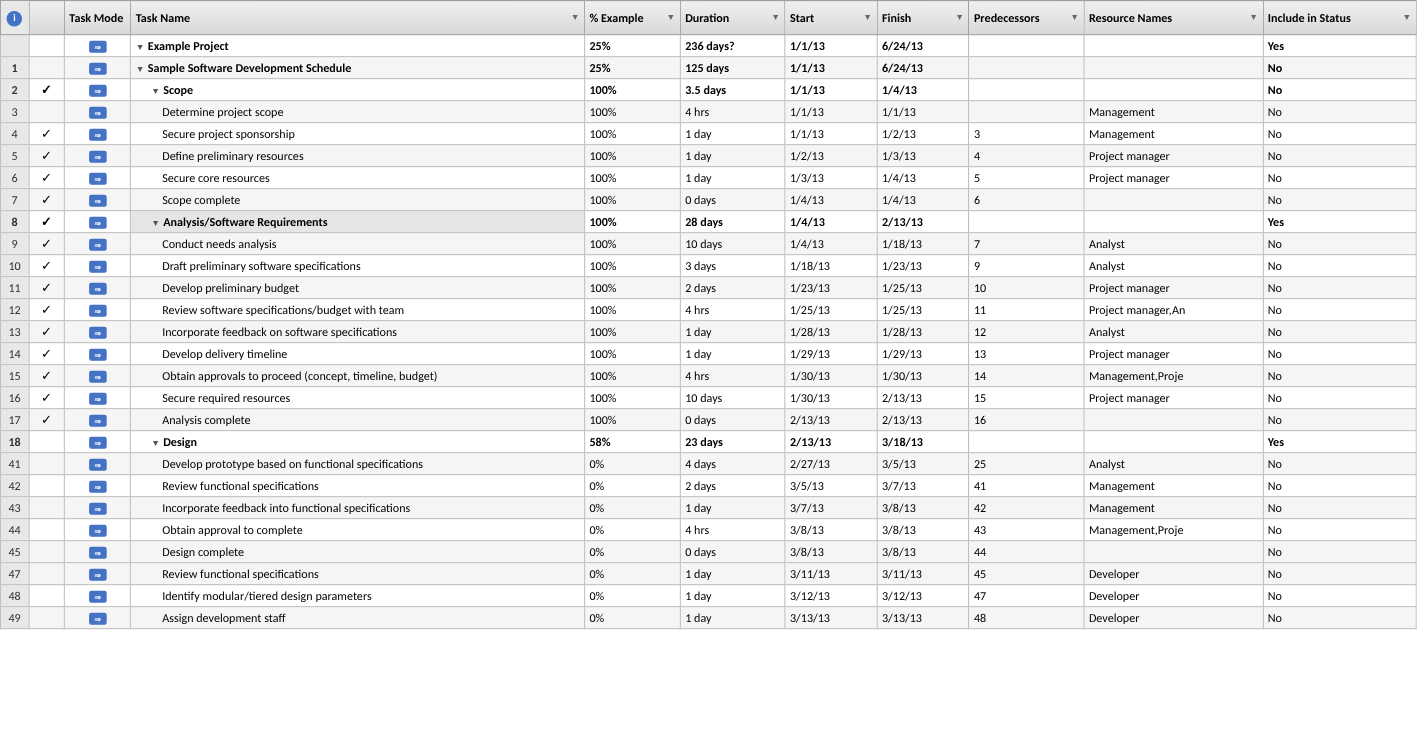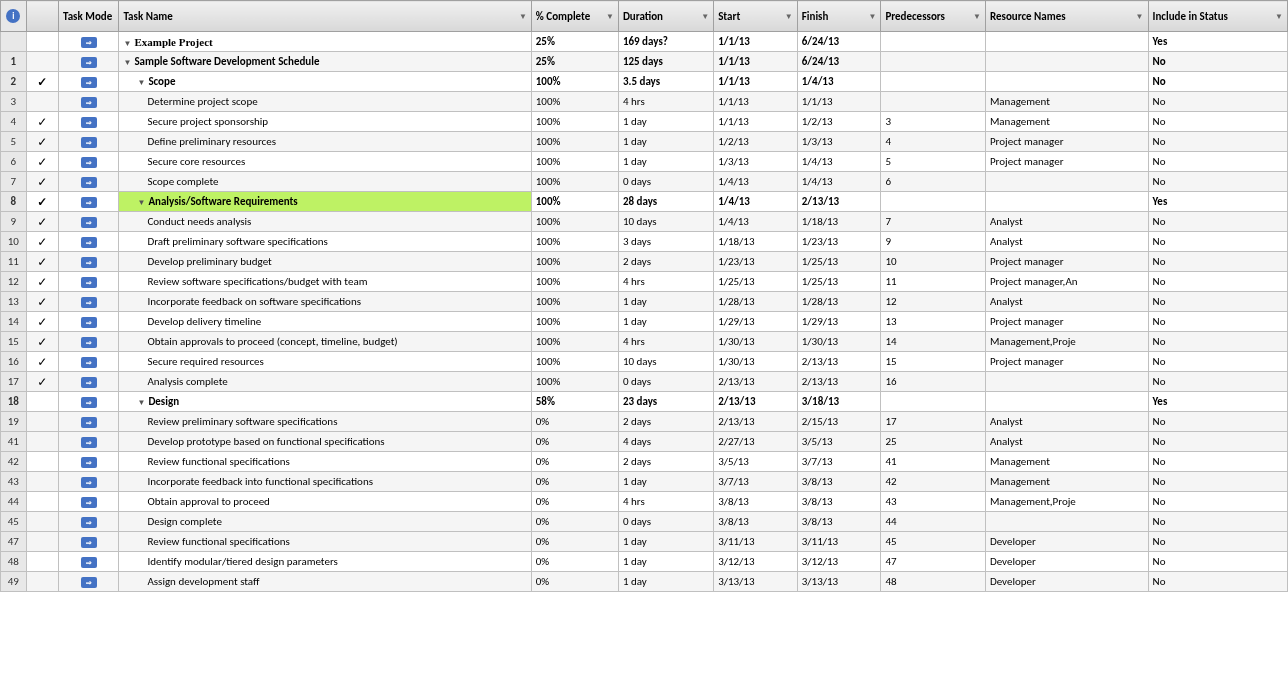--- a/index.html
+++ b/index.html
@@ -114,21 +114,21 @@
           </div>
         </th>
         <th>
           <div class="th-content">
             <span class="th-label">Task Name</span>
             <span class="th-arrow">▼</span>
           </div>
         </th>
         <th>
           <div class="th-content">
-            <span class="th-label">% Complete</span>
+            <span class="th-label">% Example</span>
             <span class="th-arrow">▼</span>
           </div>
         </th>
         <th>
           <div class="th-content">
             <span class="th-label">Duration</span>
             <span class="th-arrow">▼</span>
           </div>
         </th>
         <th>
@@ -161,23 +161,23 @@
             <span class="th-arrow">▼</span>
           </div>
         </th>
       </tr>
     </thead>
     <tbody id="task-tbody">
     <tr class="bold-row">
           <td class="row-num"></td>
           <td class="center" style="background-color: rgb(255, 255, 255);"></td>
           <td class="center" style="background-color: rgb(255, 255, 255);"><span style="display: inline-block; background: rgb(68, 114, 196); color: white; font-size: 7px; width: 16px; height: 11px; text-align: center; line-height: 11px; border-radius: 2px; font-weight: bold;">⇒</span></td>
-          <td style="padding-left: 4px; overflow: hidden; text-overflow: ellipsis; background-color: rgb(255, 255, 255); font-family: Liberation Serif, serif;"><span style="font-size: 8px; margin-right: 3px; color: rgb(85, 85, 85);">▼</span>Example Project</td>
+          <td style="padding-left: 4px; overflow: hidden; text-overflow: ellipsis; background-color: rgb(255, 255, 255);"><span style="font-size: 8px; margin-right: 3px; color: rgb(85, 85, 85);">▼</span>Example Project</td>
           <td style="background-color: rgb(255, 255, 255);">25%</td>
-          <td style="background-color: rgb(255, 255, 255);">169 days?</td>
+          <td style="background-color: rgb(255, 255, 255);">236 days?</td>
           <td style="background-color: rgb(255, 255, 255);">1/1/13</td>
           <td style="background-color: rgb(255, 255, 255);">6/24/13</td>
           <td style="background-color: rgb(255, 255, 255);"></td>
           <td style="overflow: hidden; text-overflow: ellipsis; background-color: rgb(255, 255, 255);"></td>
           <td style="background-color: rgb(255, 255, 255);">Yes</td>
         </tr>
         <tr class="bold-row">
           <td class="row-num">1</td>
           <td class="center" style="background-color: rgb(245, 245, 245);"></td>
           <td class="center" style="background-color: rgb(245, 245, 245);"><span style="display: inline-block; background: rgb(68, 114, 196); color: white; font-size: 7px; width: 16px; height: 11px; text-align: center; line-height: 11px; border-radius: 2px; font-weight: bold;">⇒</span></td>
@@ -265,21 +265,21 @@
           <td style="background-color: rgb(245, 245, 245);">1/4/13</td>
           <td style="background-color: rgb(245, 245, 245);">1/4/13</td>
           <td style="background-color: rgb(245, 245, 245);">6</td>
           <td style="overflow: hidden; text-overflow: ellipsis; background-color: rgb(245, 245, 245);"></td>
           <td style="background-color: rgb(245, 245, 245);">No</td>
         </tr>
         <tr class="bold-row">
           <td class="row-num">8</td>
           <td class="center" style="background-color: rgb(255, 255, 255);"><span class="checkmark">✓</span></td>
           <td class="center" style="background-color: rgb(255, 255, 255);"><span style="display: inline-block; background: rgb(68, 114, 196); color: white; font-size: 7px; width: 16px; height: 11px; text-align: center; line-height: 11px; border-radius: 2px; font-weight: bold;">⇒</span></td>
-          <td style="padding-left: 18px; overflow: hidden; text-overflow: ellipsis; background-color: #bef264;"><span style="font-size: 8px; margin-right: 3px; color: rgb(85, 85, 85);">▼</span>Analysis/Software Requirements</td>
+          <td style="padding-left: 18px; overflow: hidden; text-overflow: ellipsis; background-color: #e5e5e5;"><span style="font-size: 8px; margin-right: 3px; color: rgb(85, 85, 85);">▼</span>Analysis/Software Requirements</td>
           <td style="background-color: rgb(255, 255, 255);">100%</td>
           <td style="background-color: rgb(255, 255, 255);">28 days</td>
           <td style="background-color: rgb(255, 255, 255);">1/4/13</td>
           <td style="background-color: rgb(255, 255, 255);">2/13/13</td>
           <td style="background-color: rgb(255, 255, 255);"></td>
           <td style="overflow: hidden; text-overflow: ellipsis; background-color: rgb(255, 255, 255);"></td>
           <td style="background-color: rgb(255, 255, 255);">Yes</td>
         </tr>
         <tr>
           <td class="row-num">9</td>
@@ -405,33 +405,20 @@
           <td style="padding-left: 18px; overflow: hidden; text-overflow: ellipsis; background-color: rgb(255, 255, 255);"><span style="font-size: 8px; margin-right: 3px; color: rgb(85, 85, 85);">▼</span>Design</td>
           <td style="background-color: rgb(255, 255, 255);">58%</td>
           <td style="background-color: rgb(255, 255, 255);">23 days</td>
           <td style="background-color: rgb(255, 255, 255);">2/13/13</td>
           <td style="background-color: rgb(255, 255, 255);">3/18/13</td>
           <td style="background-color: rgb(255, 255, 255);"></td>
           <td style="overflow: hidden; text-overflow: ellipsis; background-color: rgb(255, 255, 255);"></td>
           <td style="background-color: rgb(255, 255, 255);">Yes</td>
         </tr>
         <tr>
-          <td class="row-num">19</td>
-          <td class="center" style="background-color: rgb(245, 245, 245);"></td>
-          <td class="center" style="background-color: rgb(245, 245, 245);"><span style="display: inline-block; background: rgb(68, 114, 196); color: white; font-size: 7px; width: 16px; height: 11px; text-align: center; line-height: 11px; border-radius: 2px; font-weight: bold;">⇒</span></td>
-          <td style="padding-left: 28px; overflow: hidden; text-overflow: ellipsis; background-color: rgb(245, 245, 245);">Review preliminary software specifications</td>
-          <td style="background-color: rgb(245, 245, 245);">0%</td>
-          <td style="background-color: rgb(245, 245, 245);">2 days</td>
-          <td style="background-color: rgb(245, 245, 245);">2/13/13</td>
-          <td style="background-color: rgb(245, 245, 245);">2/15/13</td>
-          <td style="background-color: rgb(245, 245, 245);">17</td>
-          <td style="overflow: hidden; text-overflow: ellipsis; background-color: rgb(245, 245, 245);">Analyst</td>
-          <td style="background-color: rgb(245, 245, 245);">No</td>
-        </tr>
-        <tr>
           <td class="row-num">41</td>
           <td class="center" style="background-color: rgb(245, 245, 245);"></td>
           <td class="center" style="background-color: rgb(245, 245, 245);"><span style="display: inline-block; background: rgb(68, 114, 196); color: white; font-size: 7px; width: 16px; height: 11px; text-align: center; line-height: 11px; border-radius: 2px; font-weight: bold;">⇒</span></td>
           <td style="padding-left: 28px; overflow: hidden; text-overflow: ellipsis; background-color: rgb(245, 245, 245);">Develop prototype based on functional specifications</td>
           <td style="background-color: rgb(245, 245, 245);">0%</td>
           <td style="background-color: rgb(245, 245, 245);">4 days</td>
           <td style="background-color: rgb(245, 245, 245);">2/27/13</td>
           <td style="background-color: rgb(245, 245, 245);">3/5/13</td>
           <td style="background-color: rgb(245, 245, 245);">25</td>
           <td style="overflow: hidden; text-overflow: ellipsis; background-color: rgb(245, 245, 245);">Analyst</td>
@@ -460,21 +447,21 @@
           <td style="background-color: rgb(245, 245, 245);">3/7/13</td>
           <td style="background-color: rgb(245, 245, 245);">3/8/13</td>
           <td style="background-color: rgb(245, 245, 245);">42</td>
           <td style="overflow: hidden; text-overflow: ellipsis; background-color: rgb(245, 245, 245);">Management</td>
           <td style="background-color: rgb(245, 245, 245);">No</td>
         </tr>
         <tr>
           <td class="row-num">44</td>
           <td class="center" style="background-color: rgb(255, 255, 255);"></td>
           <td class="center" style="background-color: rgb(255, 255, 255);"><span style="display: inline-block; background: rgb(68, 114, 196); color: white; font-size: 7px; width: 16px; height: 11px; text-align: center; line-height: 11px; border-radius: 2px; font-weight: bold;">⇒</span></td>
-          <td style="padding-left: 28px; overflow: hidden; text-overflow: ellipsis; background-color: rgb(255, 255, 255);">Obtain approval to proceed</td>
+          <td style="padding-left: 28px; overflow: hidden; text-overflow: ellipsis; background-color: rgb(255, 255, 255);">Obtain approval to complete</td>
           <td style="background-color: rgb(255, 255, 255);">0%</td>
           <td style="background-color: rgb(255, 255, 255);">4 hrs</td>
           <td style="background-color: rgb(255, 255, 255);">3/8/13</td>
           <td style="background-color: rgb(255, 255, 255);">3/8/13</td>
           <td style="background-color: rgb(255, 255, 255);">43</td>
           <td style="overflow: hidden; text-overflow: ellipsis; background-color: rgb(255, 255, 255);">Management,Proje</td>
           <td style="background-color: rgb(255, 255, 255);">No</td>
         </tr>
         <tr>
           <td class="row-num">45</td>

